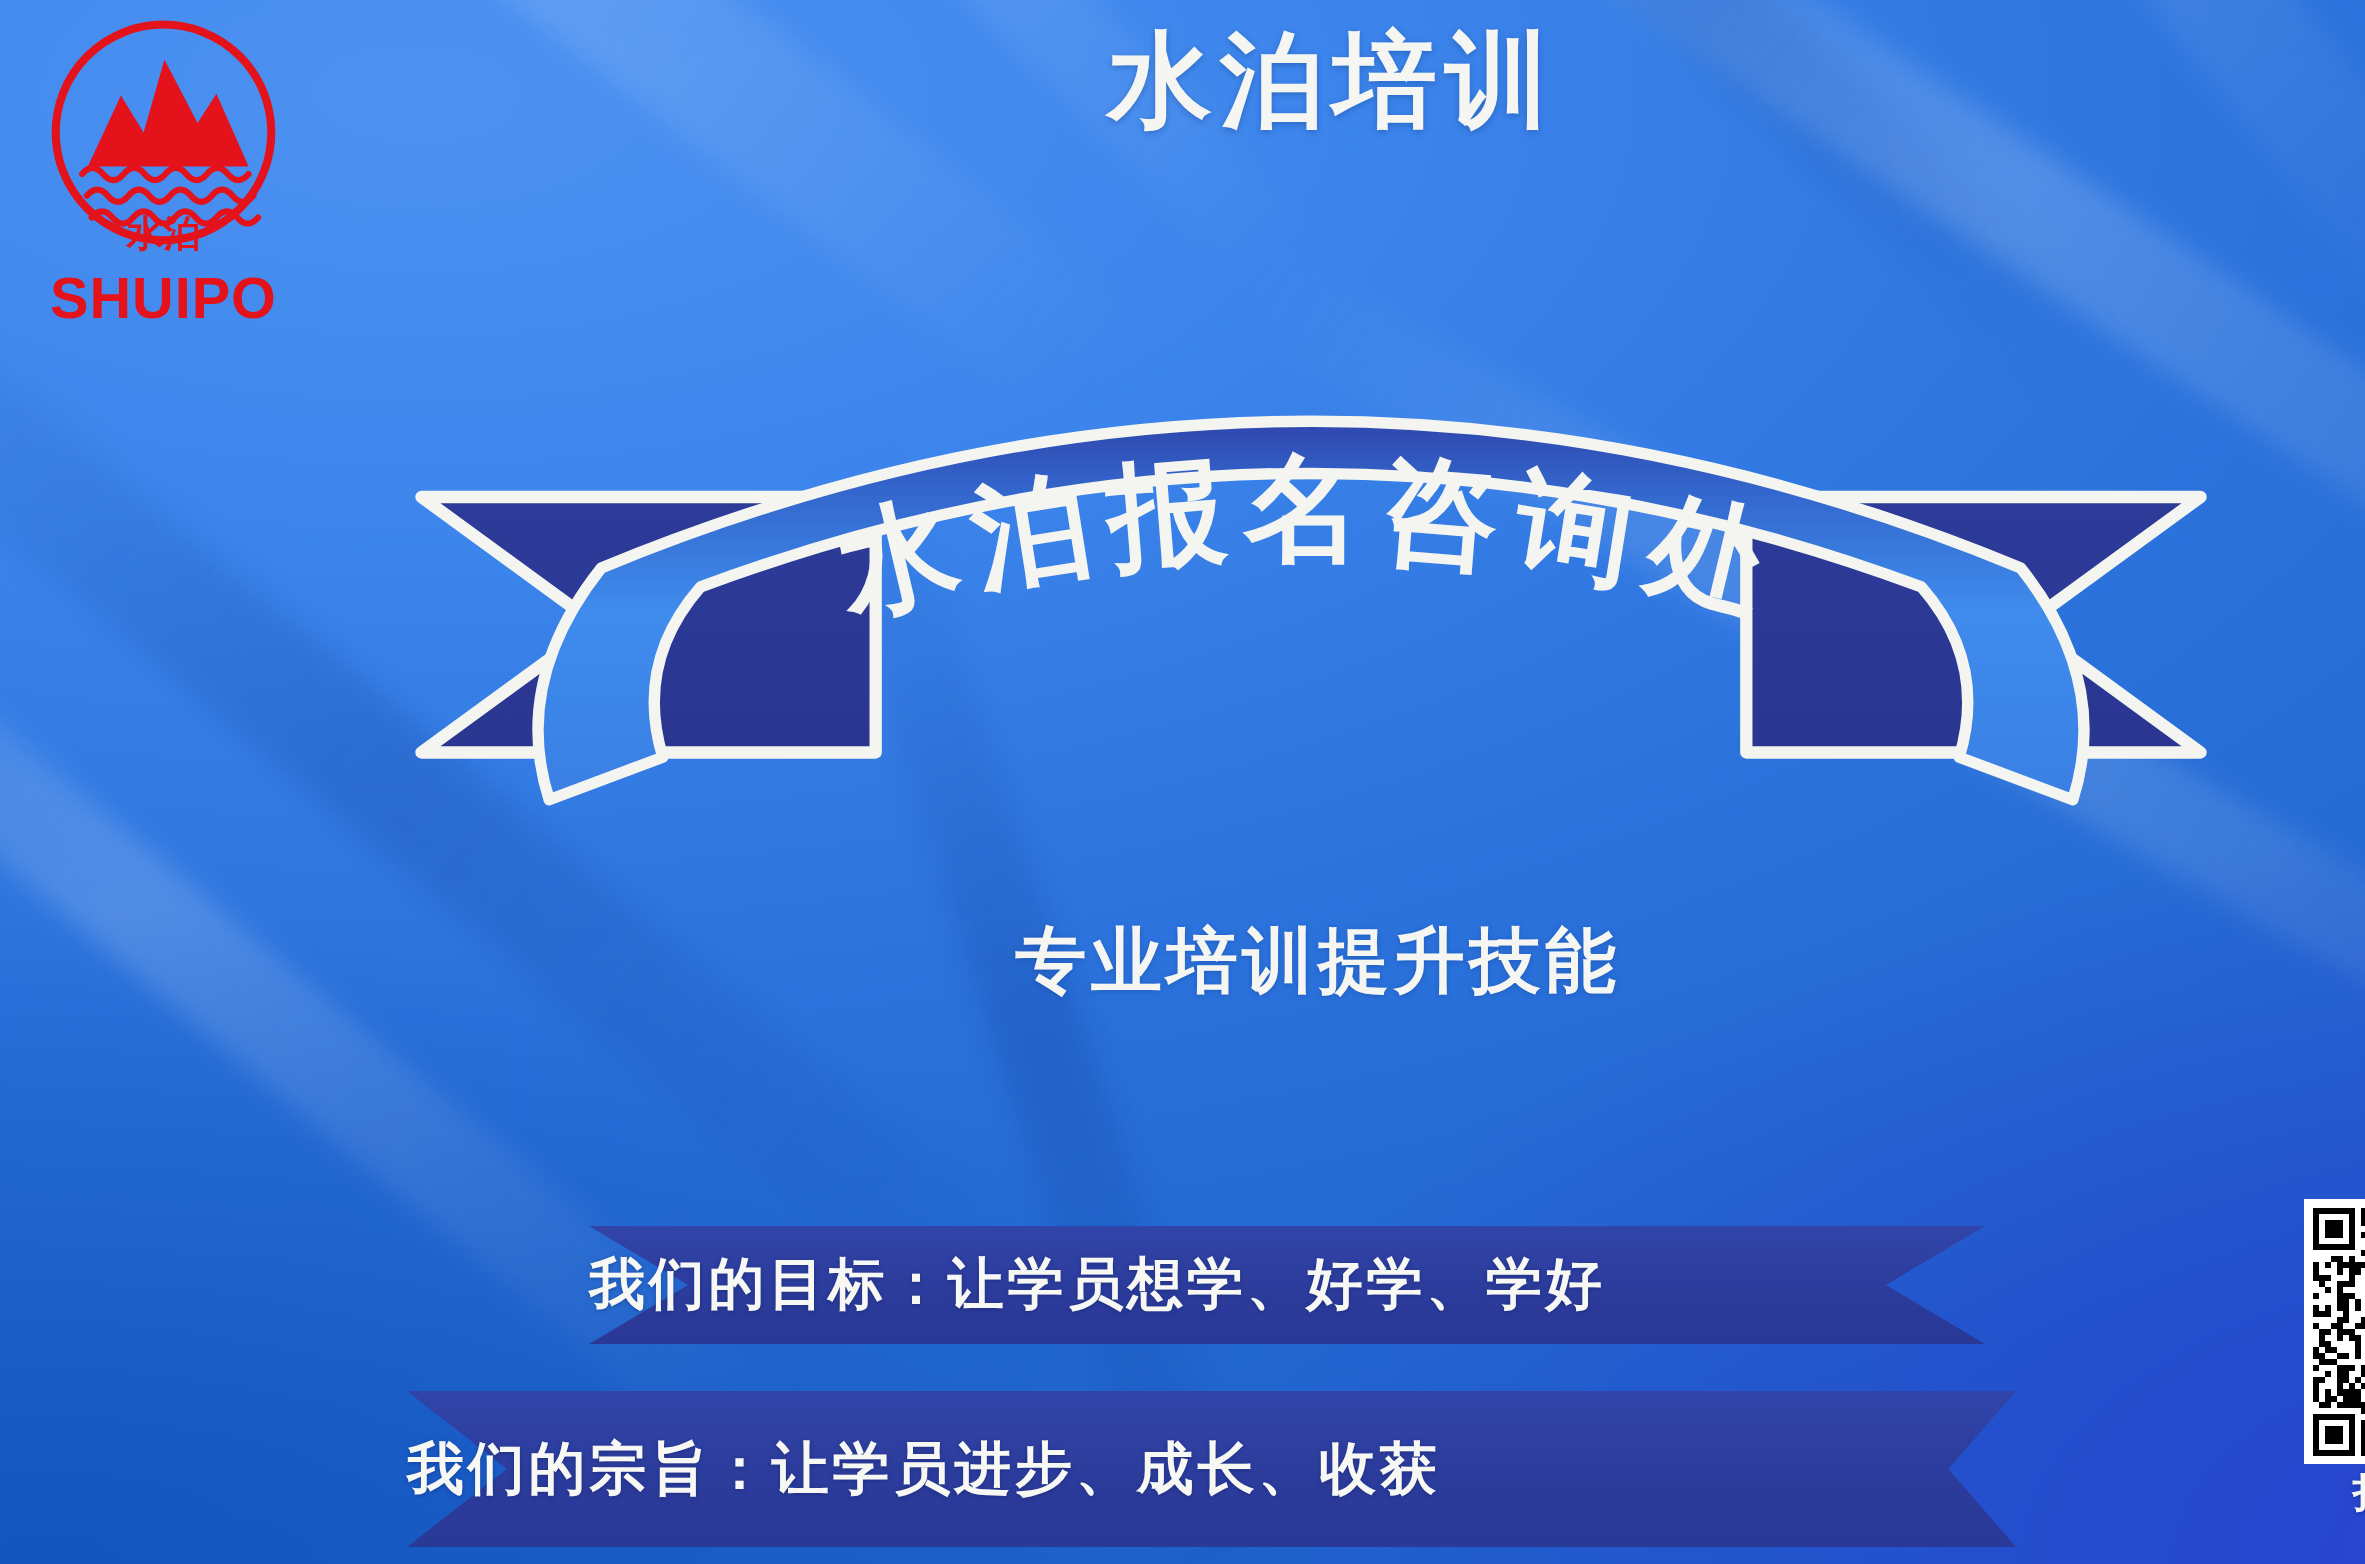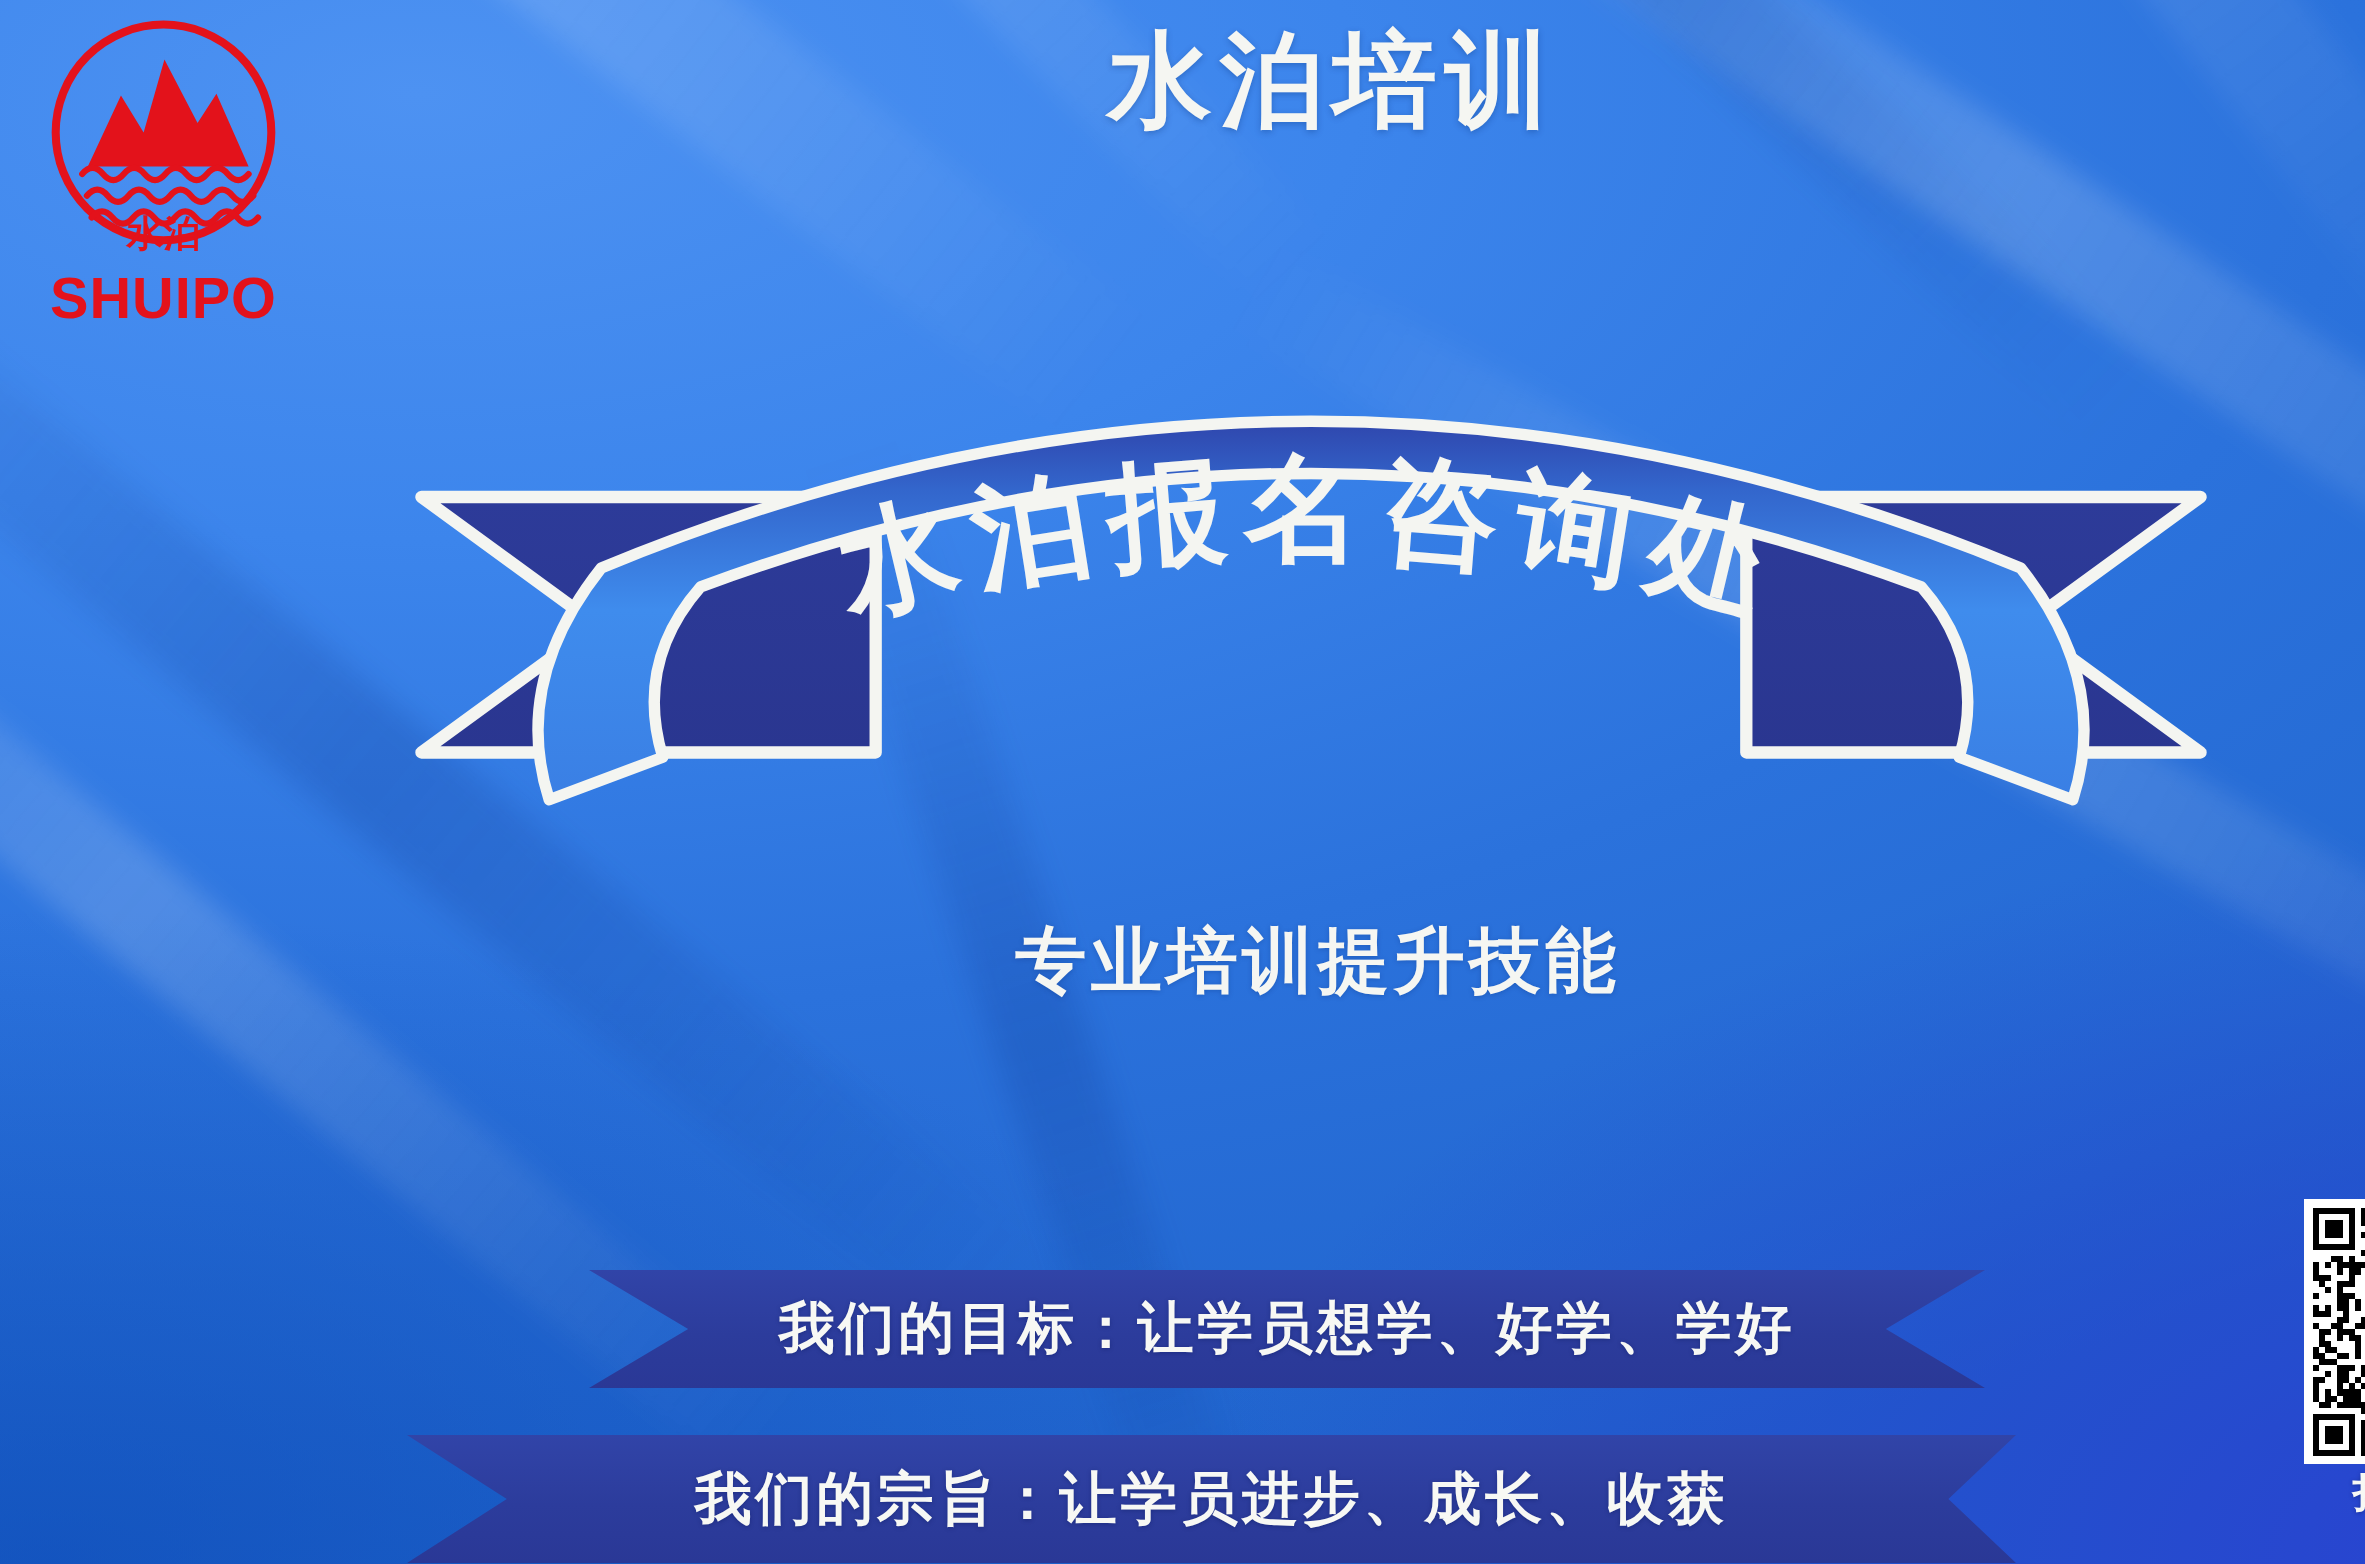--- a/index.html
+++ b/index.html
@@ -80,21 +80,21 @@
     color:#f5f6f2;
     letter-spacing:4.7px;
     font-weight:700;
     text-shadow:0 1.4px 5.7px rgba(0,40,110,.26);
     padding-left:28px;
   }
 
   
   .flag {
     position:absolute;
-    display:flex; align-items:center; justify-content:center;margin-top:44px;
+    display:flex; align-items:center; justify-content:flex-start;
   }
   .flag .shape {
     position:absolute; inset:0;
     background:linear-gradient(180deg,#2e3fa0 0%, #2c3c9c 45%, #2a3896 100%);
     box-shadow:0 0 0 1.4px rgba(20,25,80,.55);
   }
   .flag .label {
     position:relative;
     color:#f7f8f4;
     font-weight:700;
@@ -107,21 +107,21 @@
   #flag-goal .shape {
     clip-path:polygon(0% 0%, 100% 0%, 100% 100%, 0% 100%, 7.1% 50%);
     background:linear-gradient(180deg,#3144a8 0%, #2c3c9c 55%, #2a3896 100%);
   }
   #flag-goal .shape.notchR {
     clip-path:polygon(0% 0%, 100% 0%, 92.9% 50%, 100% 100%, 0% 100%, 7.1% 50%);
   }
   #flag-goal .label { font-size:56px; letter-spacing:3.8px; }
 
   #flag-motto {
-    left:407px; top:1391px; width:1609px; height:128px;
+    left:407px; top:1391px; width:1609px; height:156px;
   }
   #flag-motto .shape.notchR {
     clip-path:polygon(0% 0%, 100% 0%, 95.8% 50%, 100% 100%, 0% 100%, 6.2% 50%);
     background:linear-gradient(180deg,#3144a8 0%, #2c3c9c 55%, #2a3896 100%);
   }
   #flag-motto .label { font-size:57px; letter-spacing:3.8px; }
 
   
   #qr-block {
     position:absolute;

